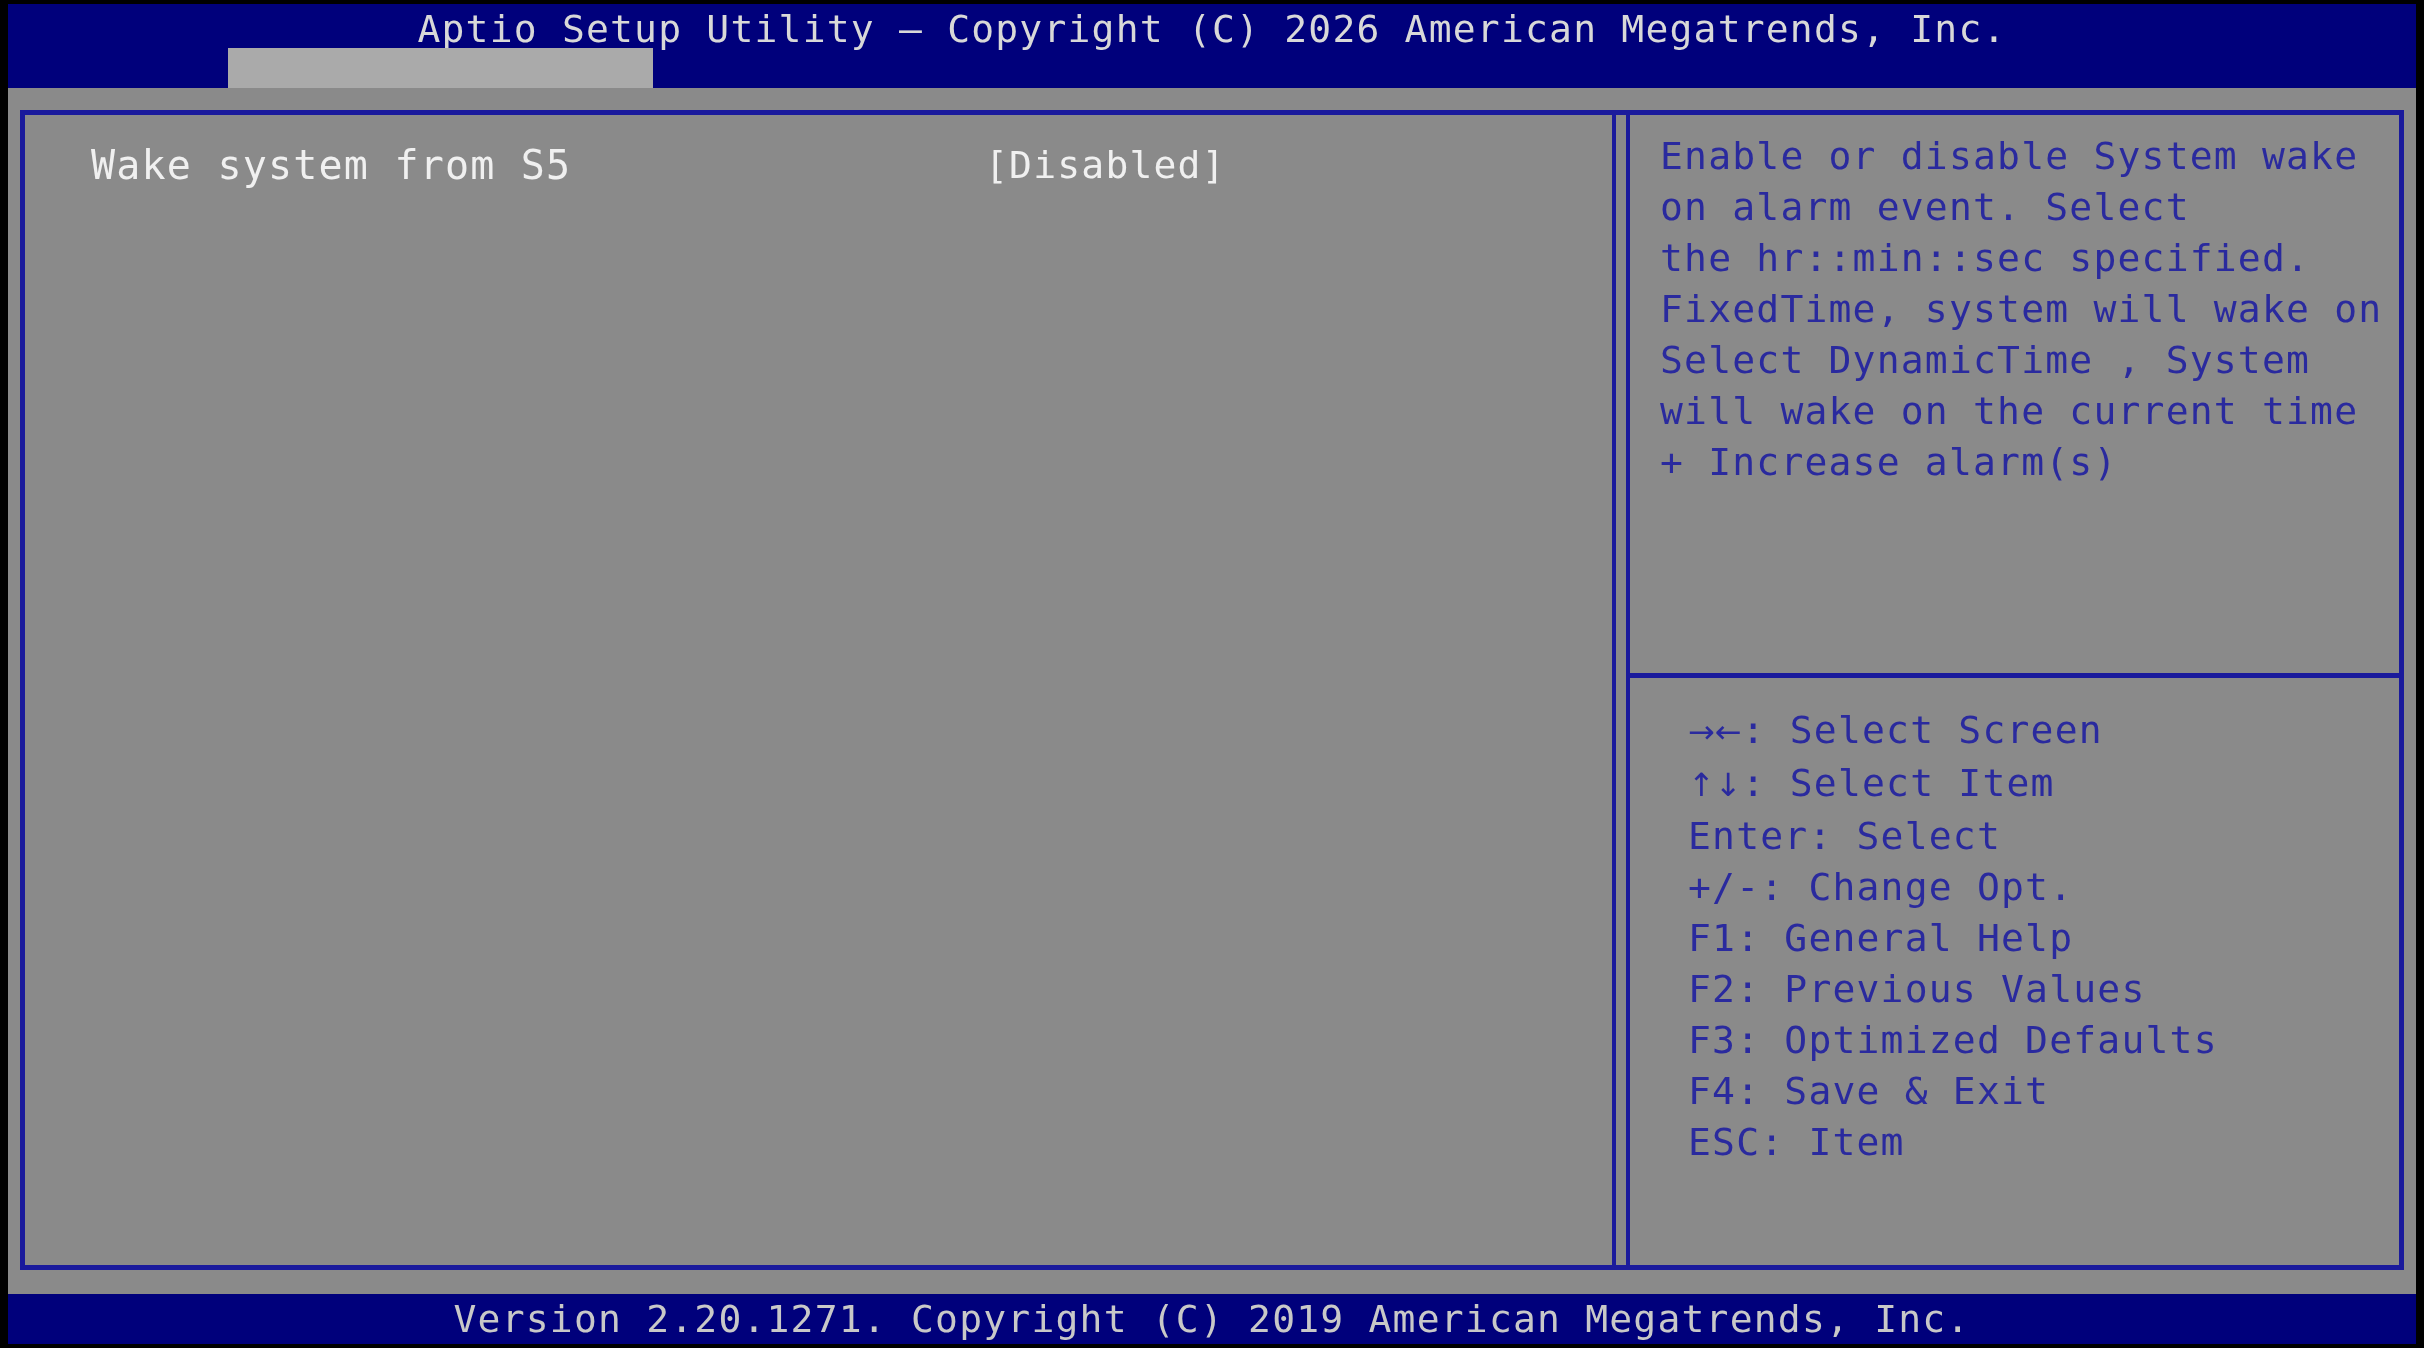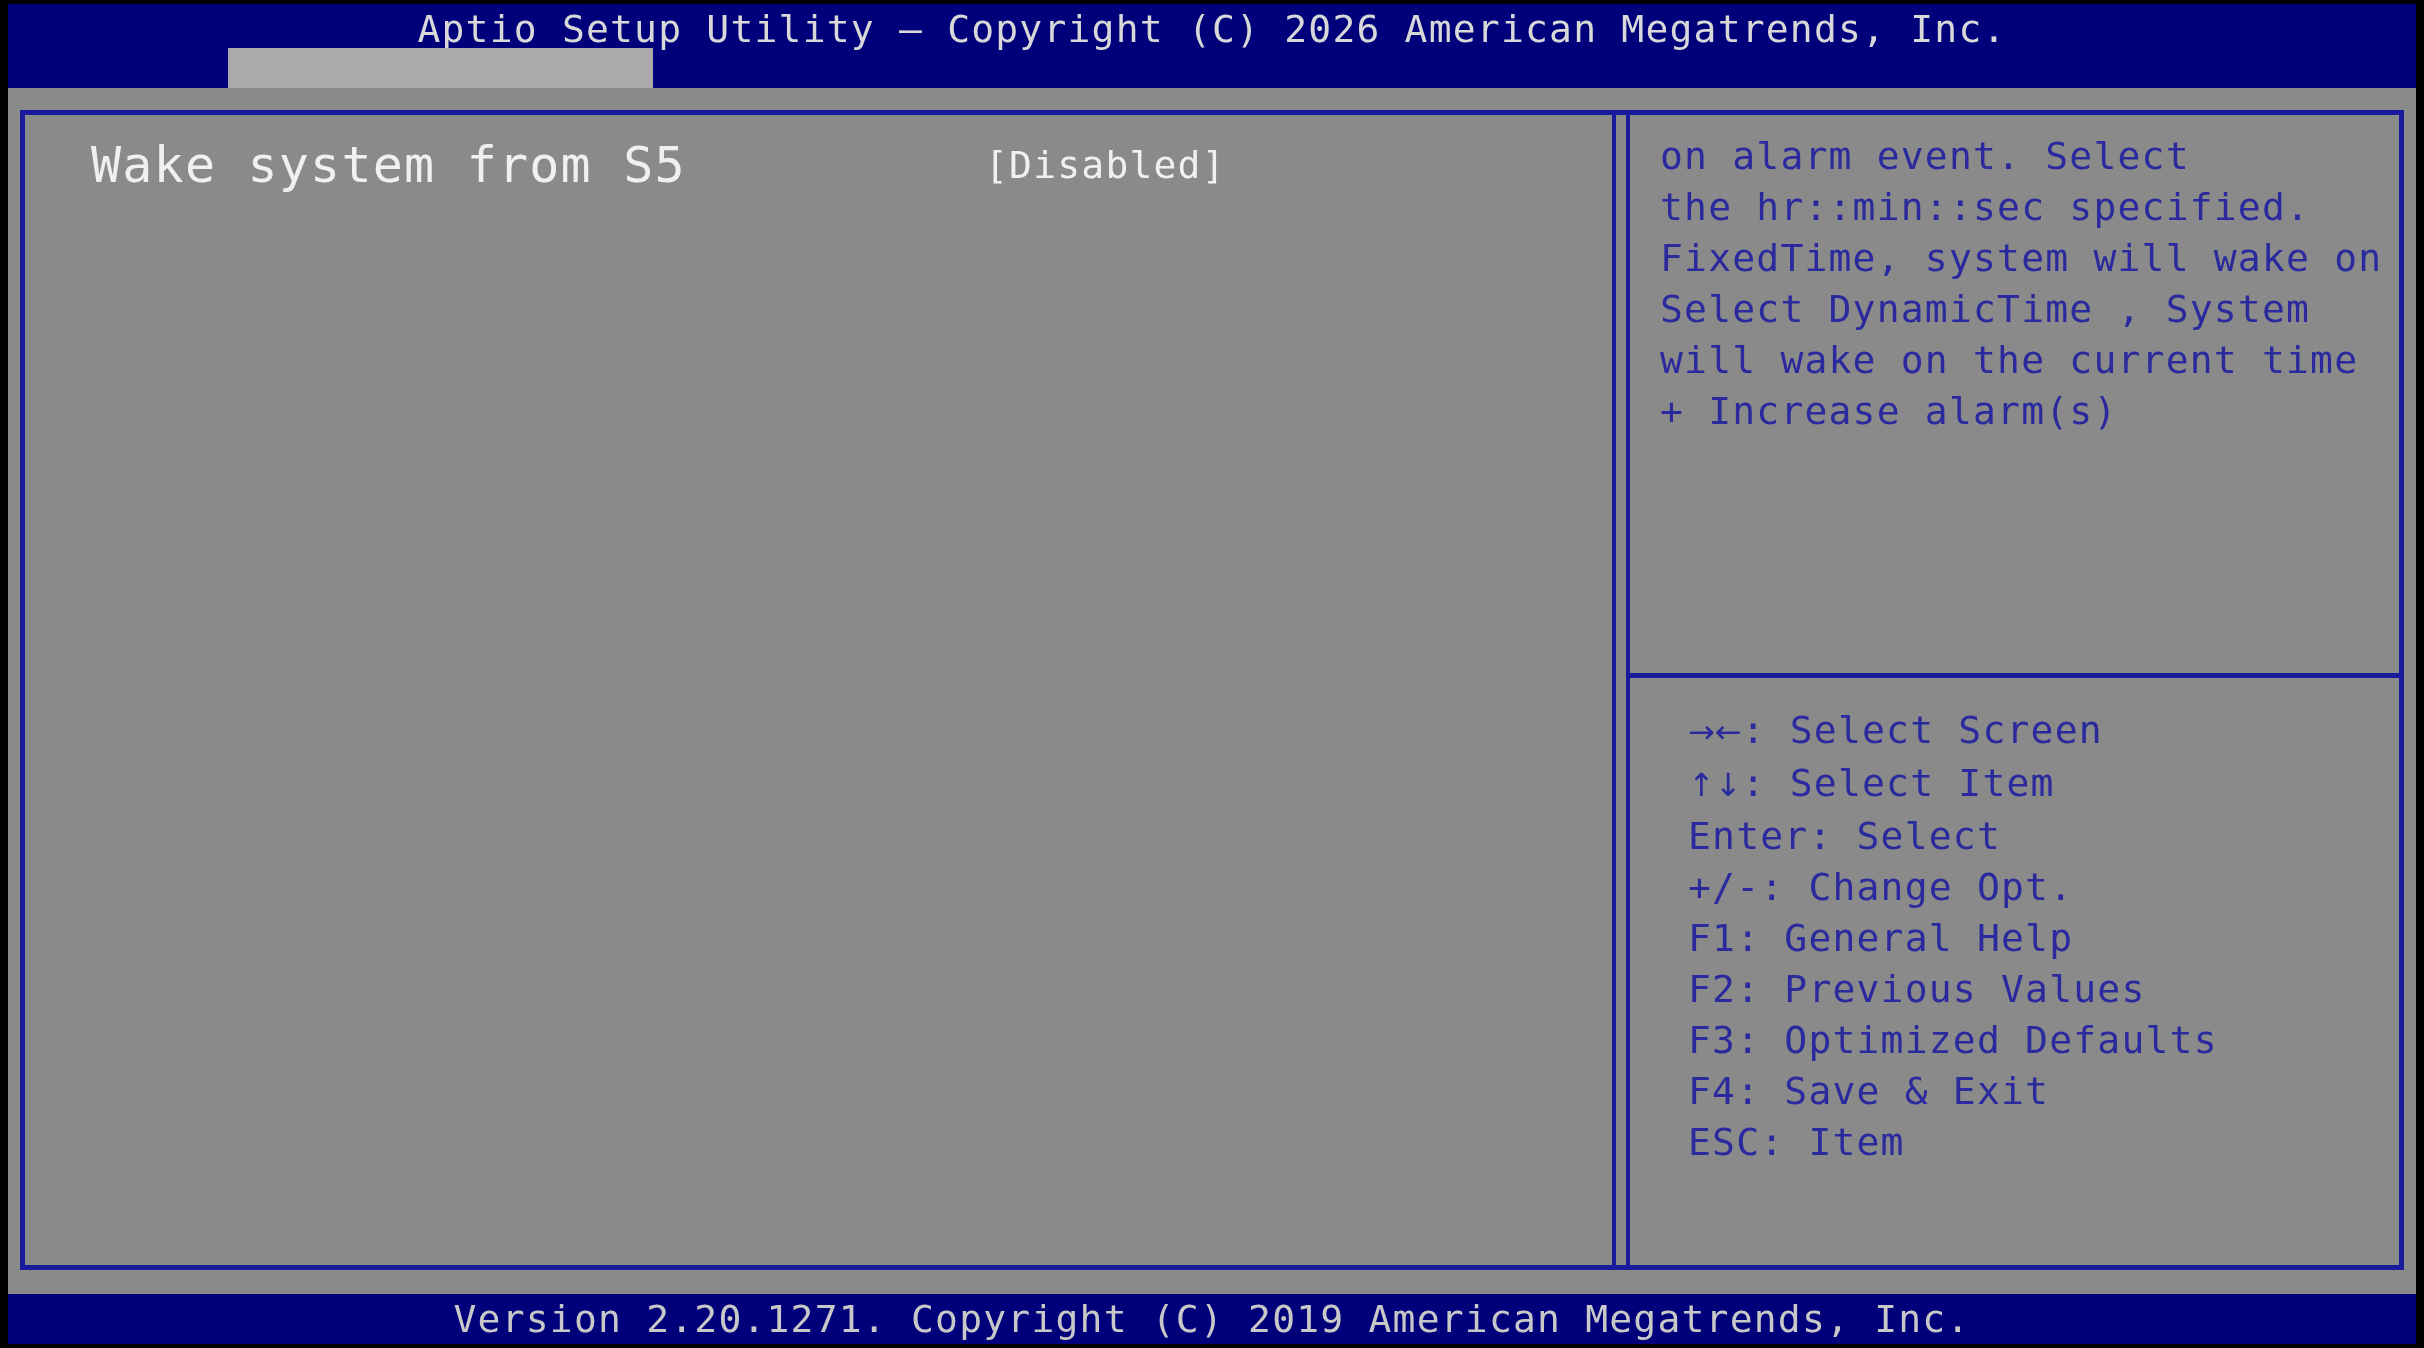--- a/index.html
+++ b/index.html
@@ -107,21 +107,21 @@
     position: absolute;
     left: 0;
     width: 100%;
     height: 48px;
     display: flex;
     align-items: center;
   }
   .setting-label {
     position: absolute;
     left: 66px;
-    font-size: 50px;
+    font-size: 40px;
     line-height: 48px;
     letter-spacing: 1.2px;
     white-space: pre;
     color: #f0f0f0;
   }
   .setting-value {
     position: absolute;
     left: 960px;
     font-size: 38px;
     line-height: 48px;
@@ -243,20 +243,21 @@
         </div>
       </div>
 
       <div class="pane-divider">
         <i class="l"></i>
         <i class="r"></i>
       </div>
 
       <div class="help-pane">
         <div class="help-text">
+          <div class="help-line">Enable or disable System wake</div>
           <div class="help-line">on alarm event. Select</div>
           <div class="help-line">the hr::min::sec specified.</div>
           <div class="help-line">FixedTime, system will wake on</div>
           <div class="help-line">Select DynamicTime , System</div>
           <div class="help-line">will wake on the current time</div>
           <div class="help-line">+ Increase alarm(s)</div>
         </div>
 
         <div class="help-sep"></div>
 

